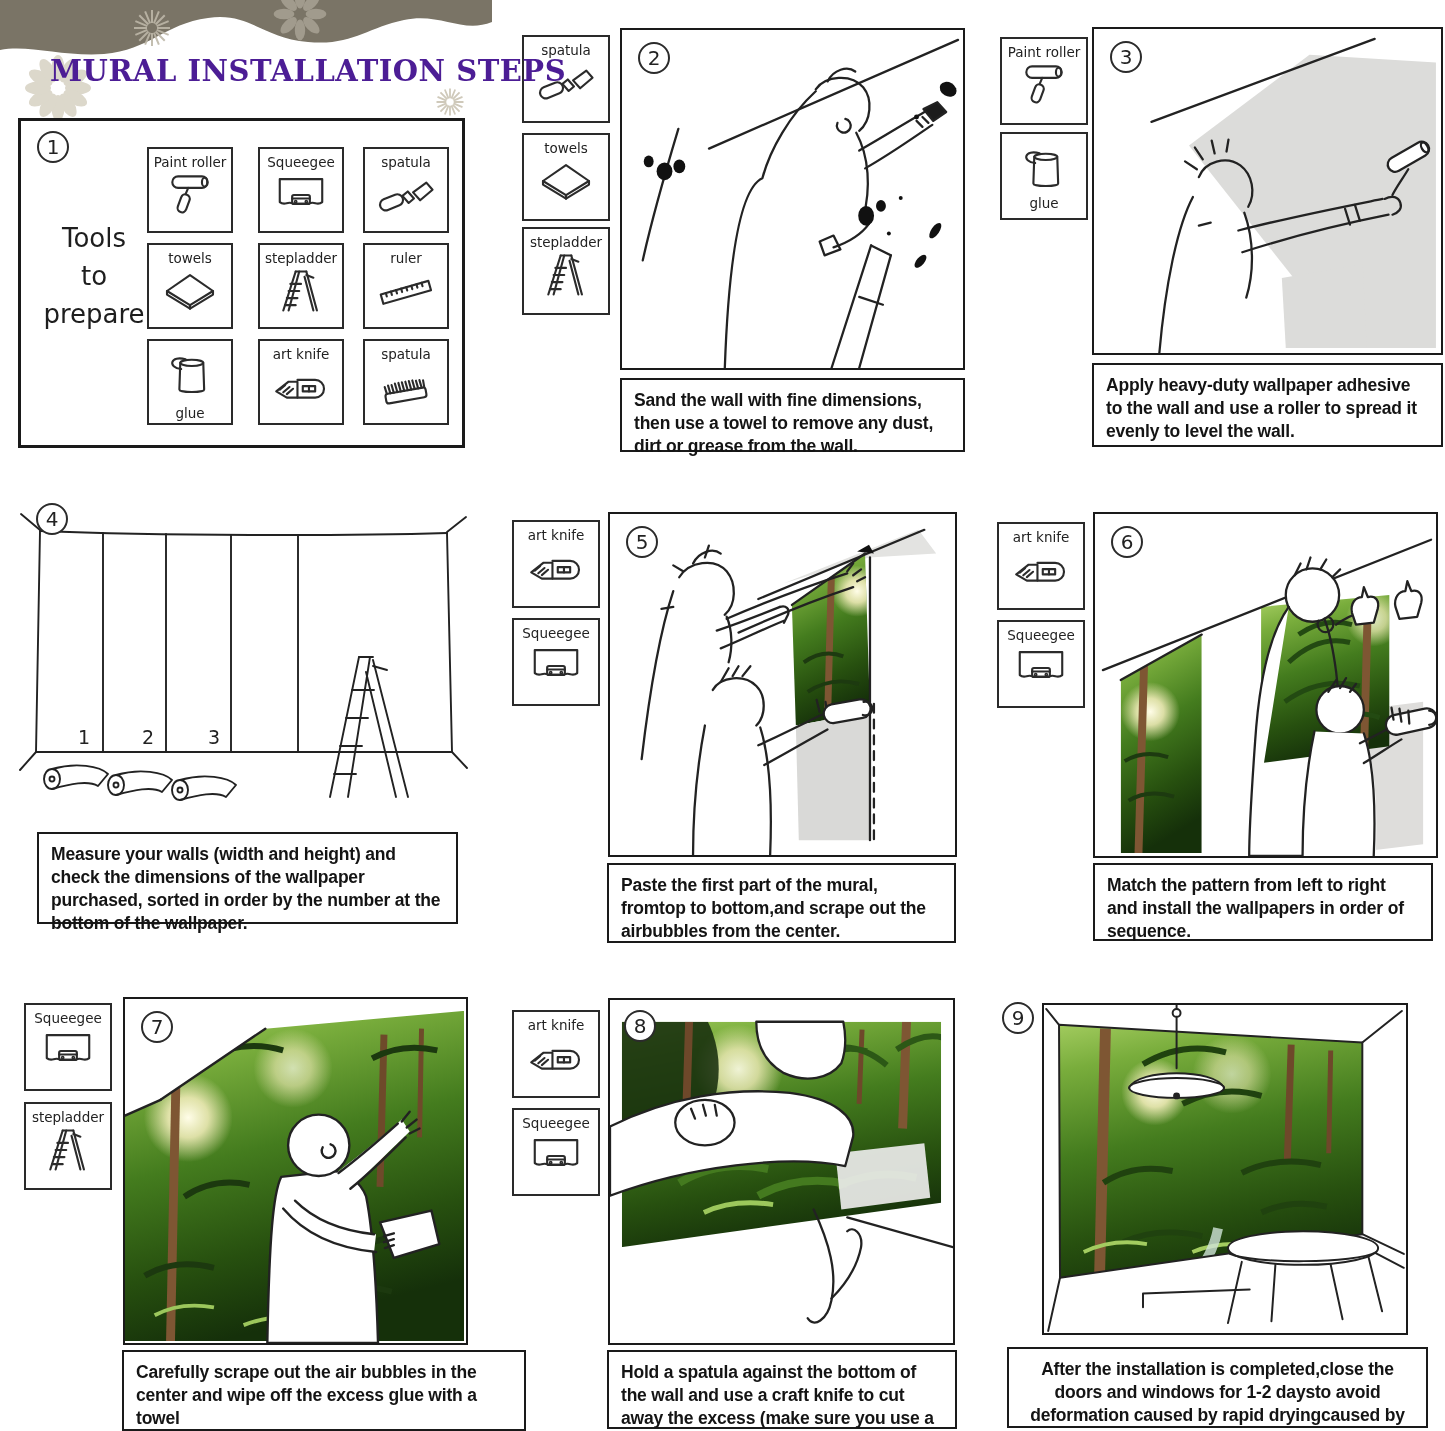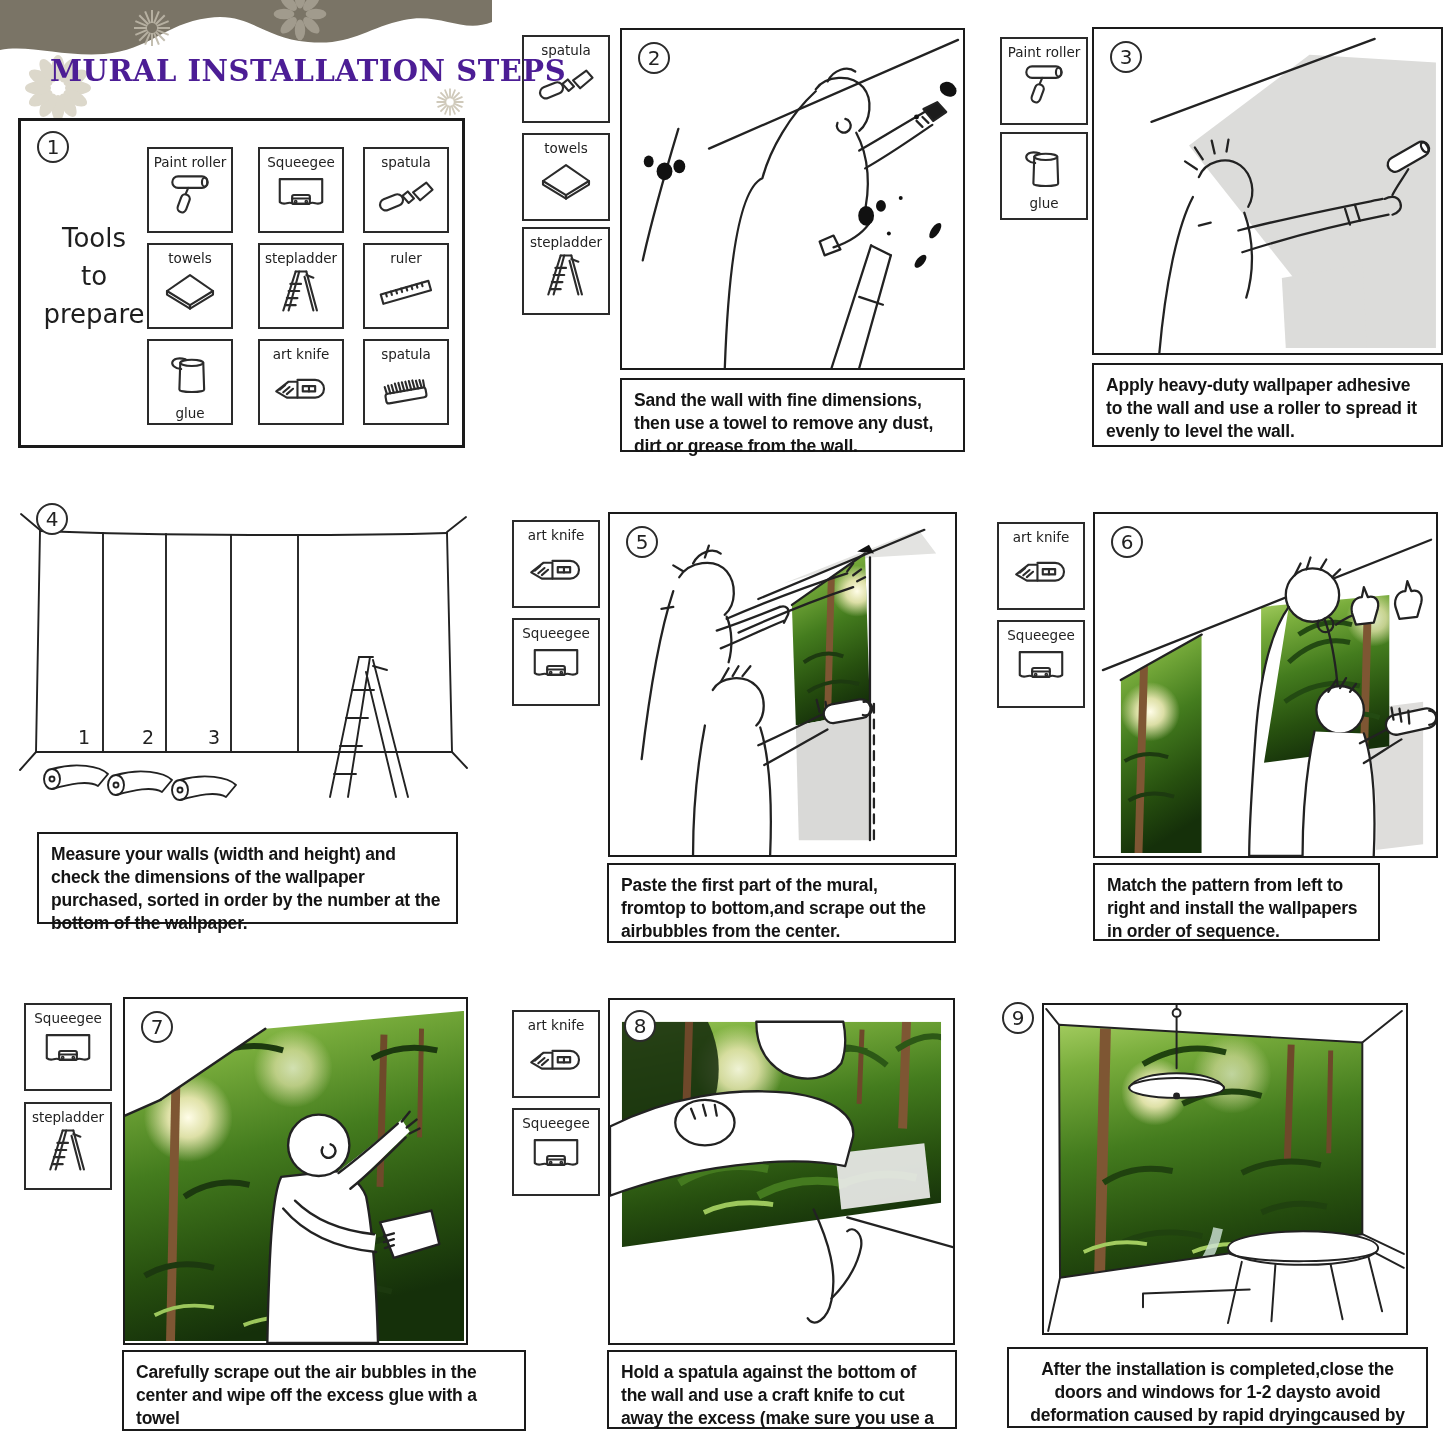--- a/index.html
+++ b/index.html
@@ -492,21 +492,21 @@
         <path d="M268 232 C284 224 296 218 306 212"></path>
         <path d="M272 252 C288 242 300 234 310 228"></path>
         <g transform="rotate(-12 320 210)">
           <rect x="294" y="200" width="52" height="20" rx="10" fill="#fff"></rect>
           <path d="M340 203 a7 7 0 1 1 -3 14"></path>
         </g>
         <path d="M302 208 l-2 -12 M310 210 l-2 -13 M318 212 l-1 -13"></path>
       </g>
     </svg>
   </div>
-  <div class="caption" style="left:1093px;top:863px;width:287px;height:78px">Match the pattern from left to right and install the wallpapers in order of sequence.</div>
+  <div class="caption" style="left:1093px;top:863px;width:340px;height:78px">Match the pattern from left to right and install the wallpapers in order of sequence.</div>
 
   <div class="toolbox" style="left:24px;top:1003px">
     <span class="tlabel">Squeegee</span>
     <svg class="ticon">
         <use href="#i-squeegee"></use>
       </svg>
   </div>
   <div class="toolbox" style="left:24px;top:1102px">
     <span class="tlabel">stepladder</span>
     <svg class="ticon">

